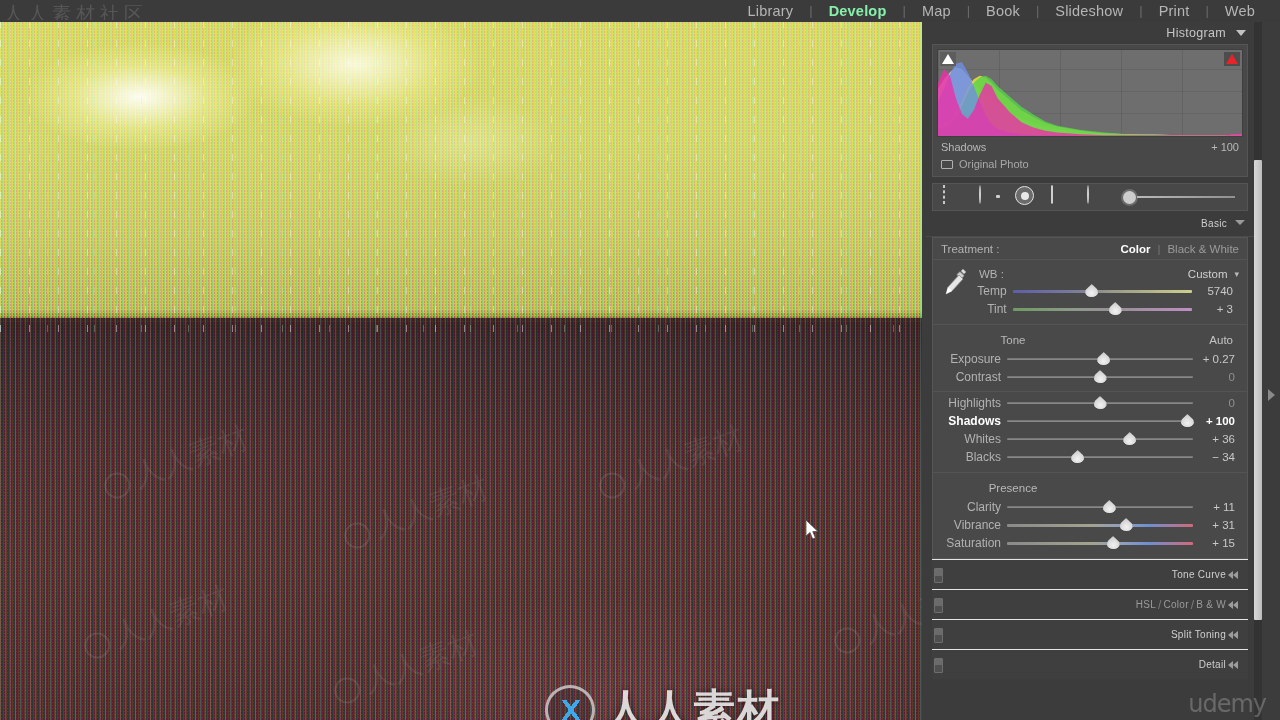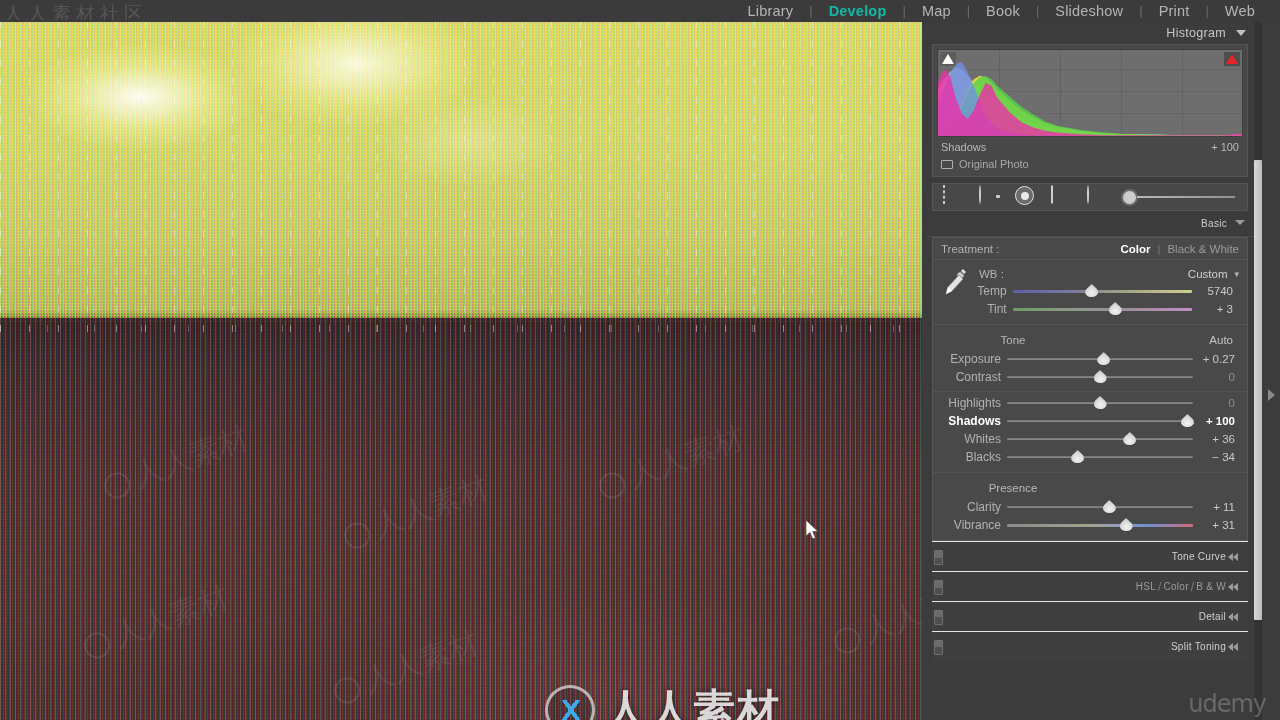--- a/index.html
+++ b/index.html
@@ -17,21 +17,21 @@
     background: #3b3b3b;
   }
   #module-nav {
     position: absolute; right: 16px; top: 0; height: 22px;
     display: flex; align-items: center; gap: 7px;
   }
   .module-item {
     font-size: 14.5px; color: #b5b5b5; padding: 0 9px; line-height: 22px;
     letter-spacing: .2px; cursor: pointer; white-space: nowrap;
   }
-  .module-item.active { color: #14b8a6; font-weight: bold; }
+  .module-item.active { color: #86efac; font-weight: bold; }
   .module-sep { color: #6a6a6a; font-size: 13px; line-height: 22px; }
   .tl-watermark {
     position: absolute; left: 4px; top: 1px; width: 232px; height: 19px;
     font-size: 19px; color: rgba(150,150,150,.30); letter-spacing: 5px;
     font-family: "DejaVu Sans", sans-serif; overflow: hidden; white-space: nowrap;
   }
 
   
   #canvas {
     position: absolute; left: 0; top: 22px; width: 922px; height: 698px;
@@ -540,20 +540,28 @@
               <span class="sl-value">+ 11</span>
             </div>
             <div class="slider-row">
               <span class="sl-label">Vibrance</span>
               <span class="sl-track-wrap">
                 <span class="sl-track vib"></span>
                 <span class="sl-knob" style="left: 64%;"></span>
               </span>
               <span class="sl-value">+ 31</span>
             </div>
+            <div class="slider-row">
+              <span class="sl-label">Saturation</span>
+              <span class="sl-track-wrap">
+                <span class="sl-track vib"></span>
+                <span class="sl-knob" style="left: 57%;"></span>
+              </span>
+              <span class="sl-value">+ 15</span>
+            </div>
           </div>
       </div>
     </div>
 
     <div id="collapsed-list">
         <div class="collapsed-sec">
           <span class="sw"></span>
           <span class="sec-title">Tone Curve</span>
           <span class="sec-arrow"></span>
         </div>
@@ -561,26 +569,26 @@
           <span class="sw"></span>
           <span class="sec-title dim">HSL</span>
           <span class="sec-sep">/</span>
           <span class="sec-title dim">Color</span>
           <span class="sec-sep">/</span>
           <span class="sec-title dim">B &amp; W</span>
           <span class="sec-arrow"></span>
         </div>
         <div class="collapsed-sec">
           <span class="sw"></span>
-          <span class="sec-title">Detail</span>
+          <span class="sec-title">Split Toning</span>
           <span class="sec-arrow"></span>
         </div>
         <div class="collapsed-sec">
           <span class="sw"></span>
-          <span class="sec-title">Split Toning</span>
+          <span class="sec-title">Detail</span>
           <span class="sec-arrow"></span>
         </div>
       </div>
   </div>
 
   <div id="panel-scrollbar">
     <div id="panel-thumb"></div>
   </div>
   <div id="panel-collapse"></div>
   <div id="udemy-watermark">udemy</div>

